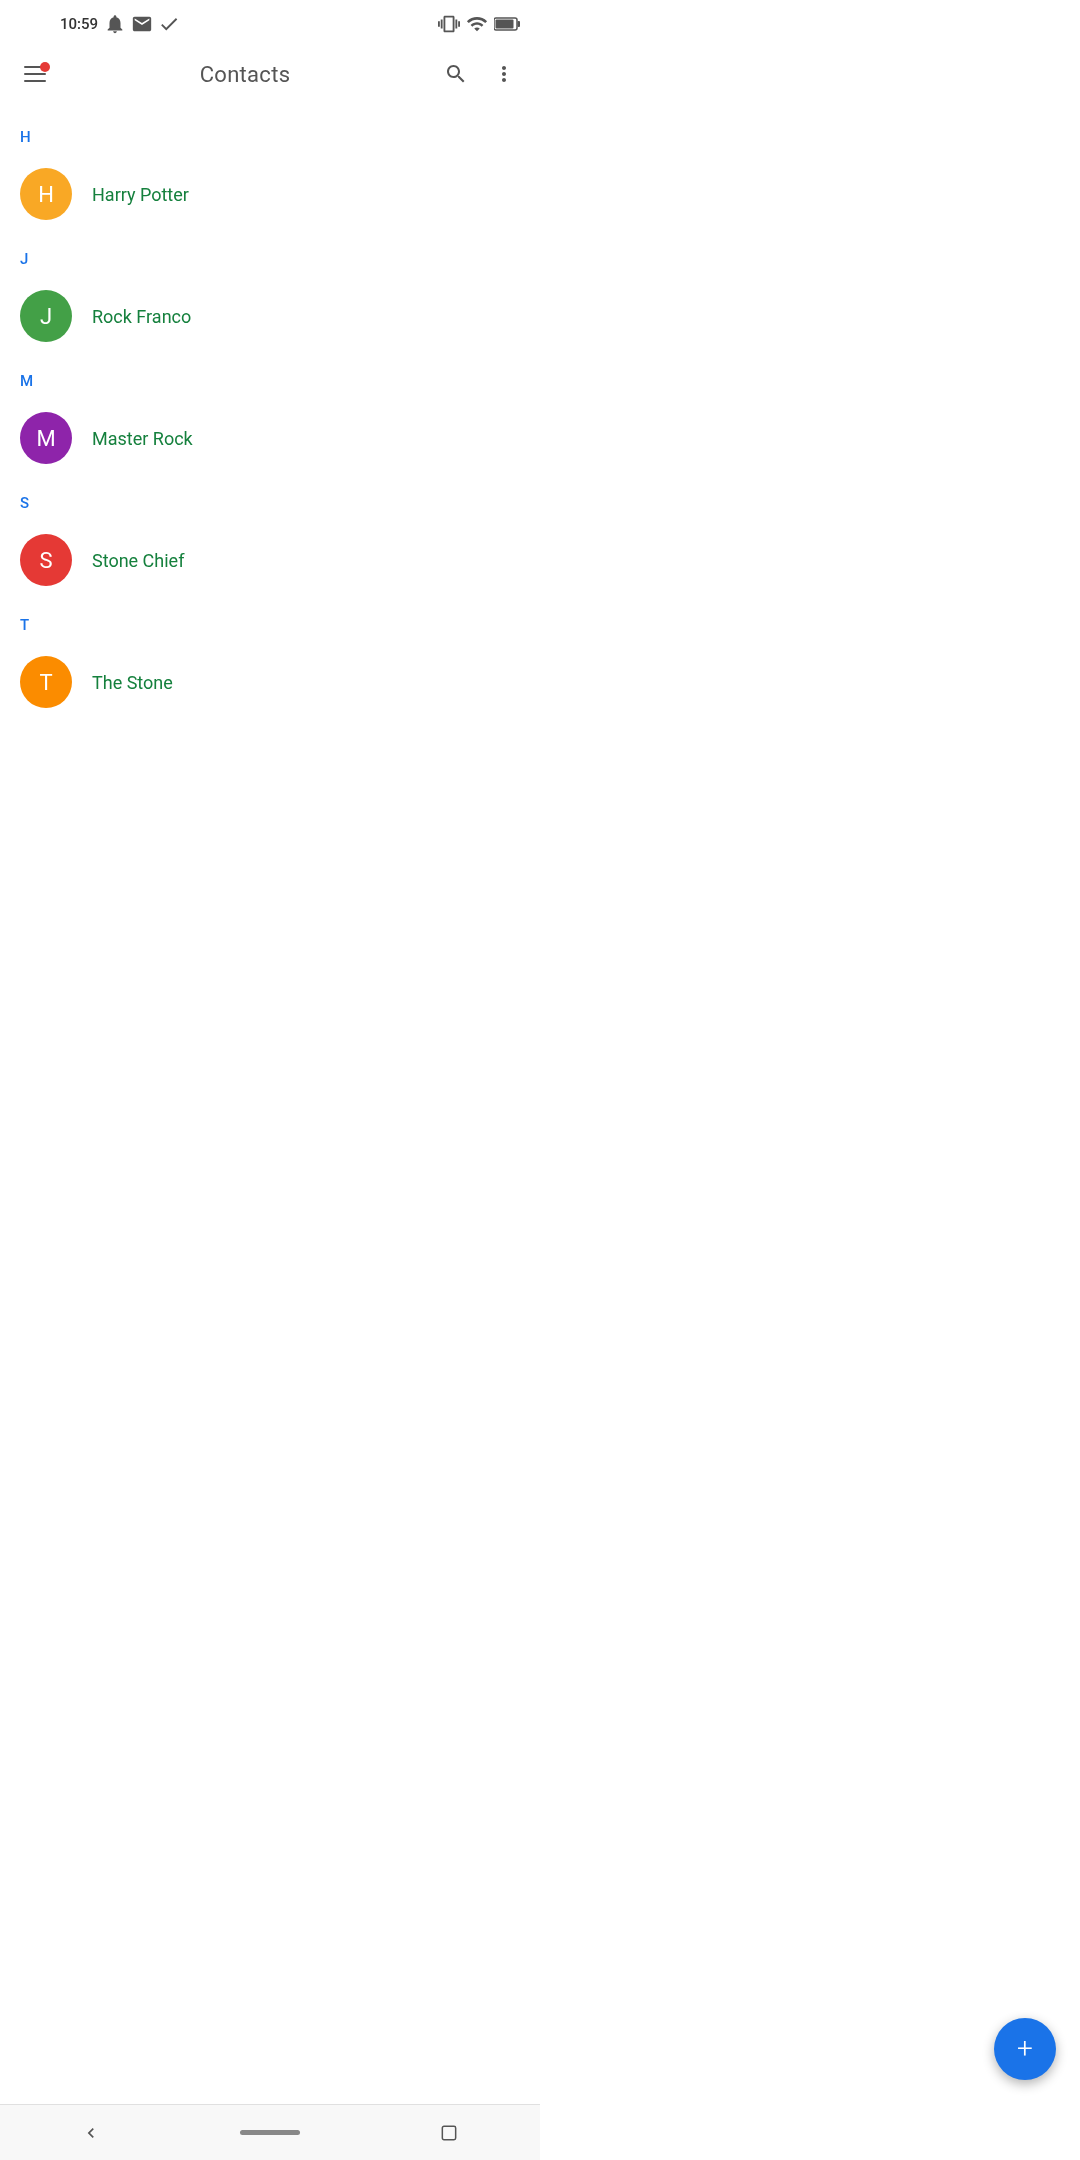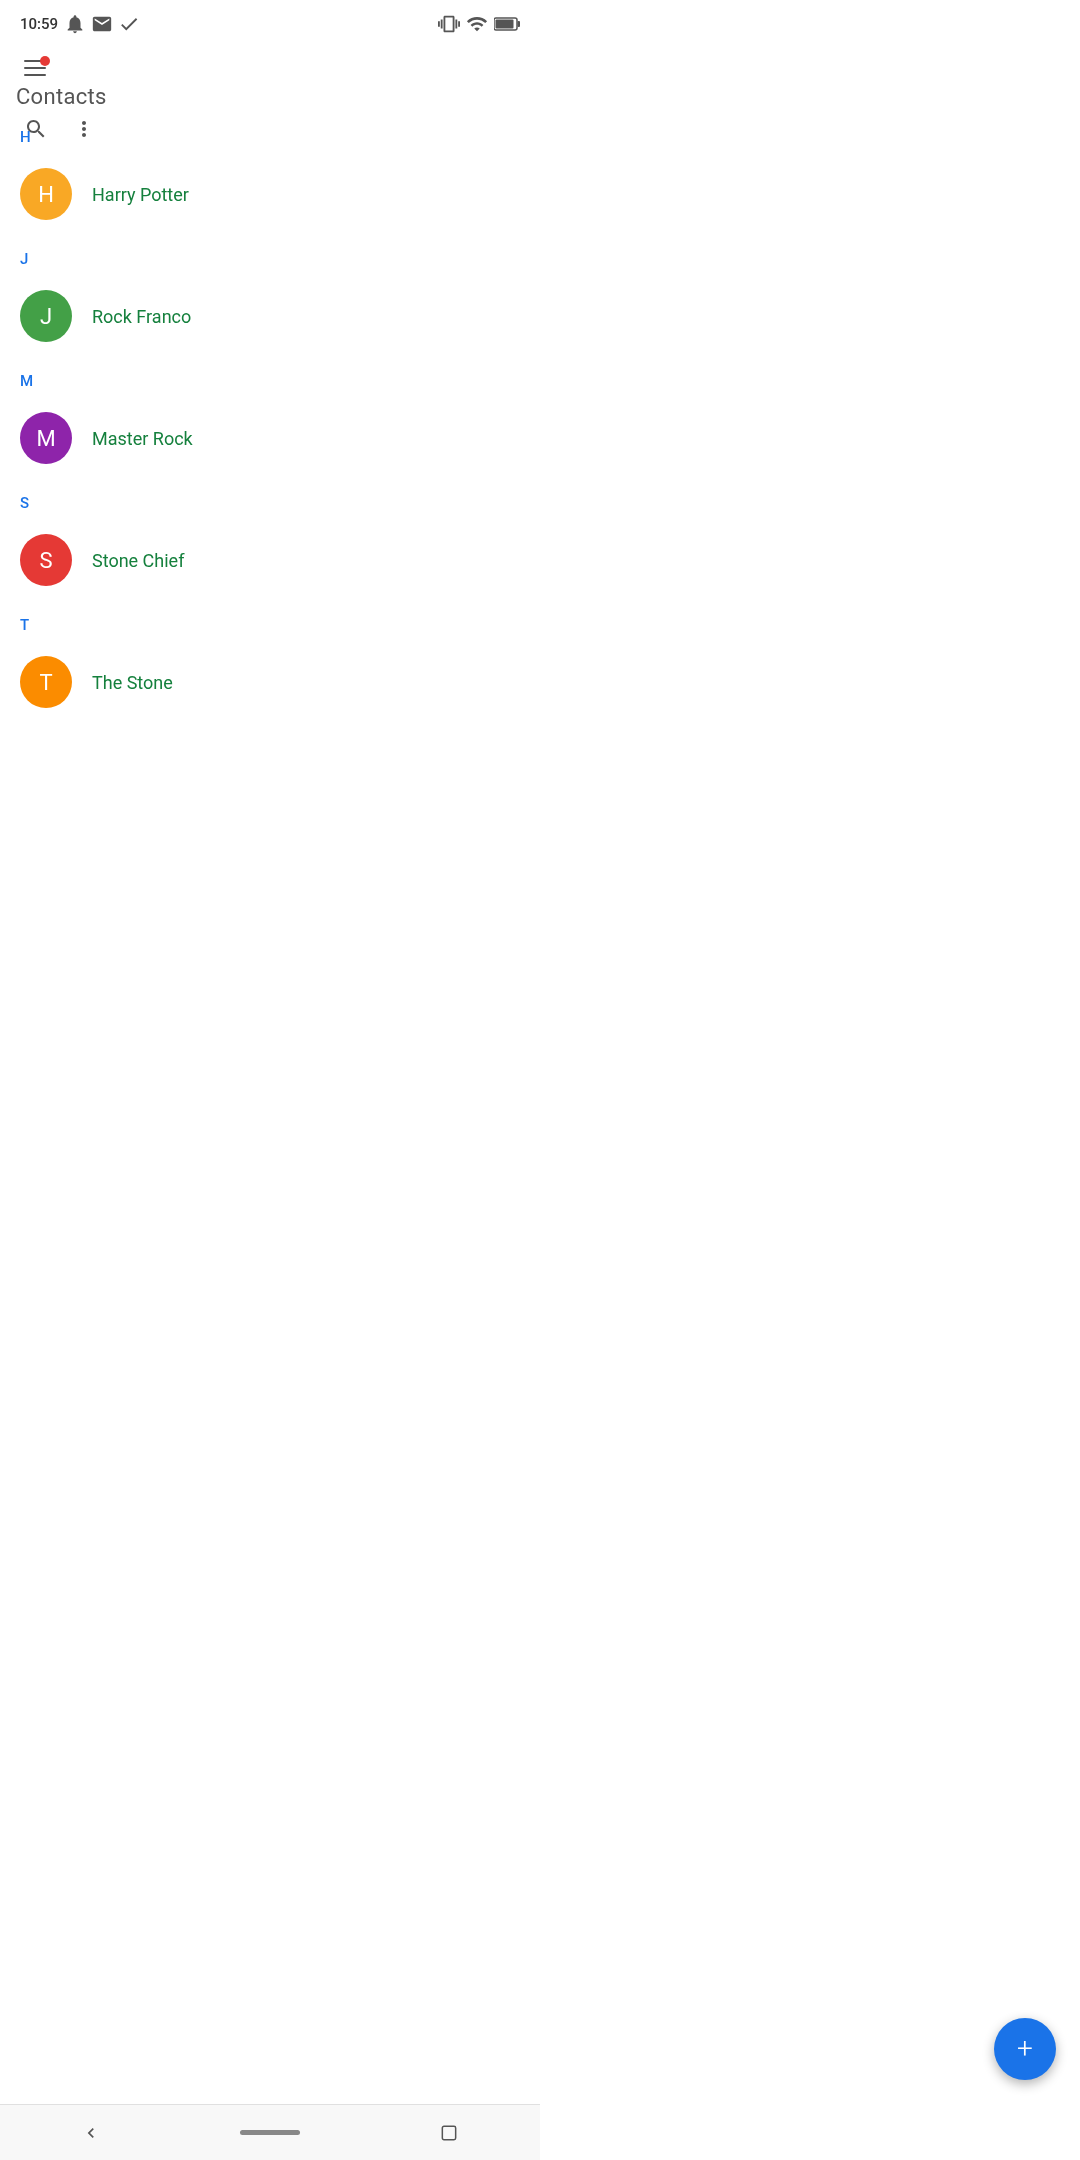--- a/index.html
+++ b/index.html
@@ -26,42 +26,42 @@
     .status-bar-left {
       display: flex;
       align-items: center;
       gap: 6px;
     }
 
     .status-time {
       font-size: 15px;
       font-weight: 500;
       color: #333;
+      margin-left: 40px;
     }
 
     .status-icons {
       display: flex;
       align-items: center;
       gap: 5px;
     }
 
     .status-bar-right {
       display: flex;
       align-items: center;
       gap: 6px;
     }
 
     
     .app-bar {
       display: flex;
-      align-items: flex-start;
+      align-items: center;
       justify-content: space-between;
       padding: 8px 16px;
       height: 60px;
-      flex-direction: column;
     }
 
     .menu-btn {
       position: relative;
       cursor: pointer;
       padding: 8px;
     }
 
     .hamburger-lines {
       display: flex;

